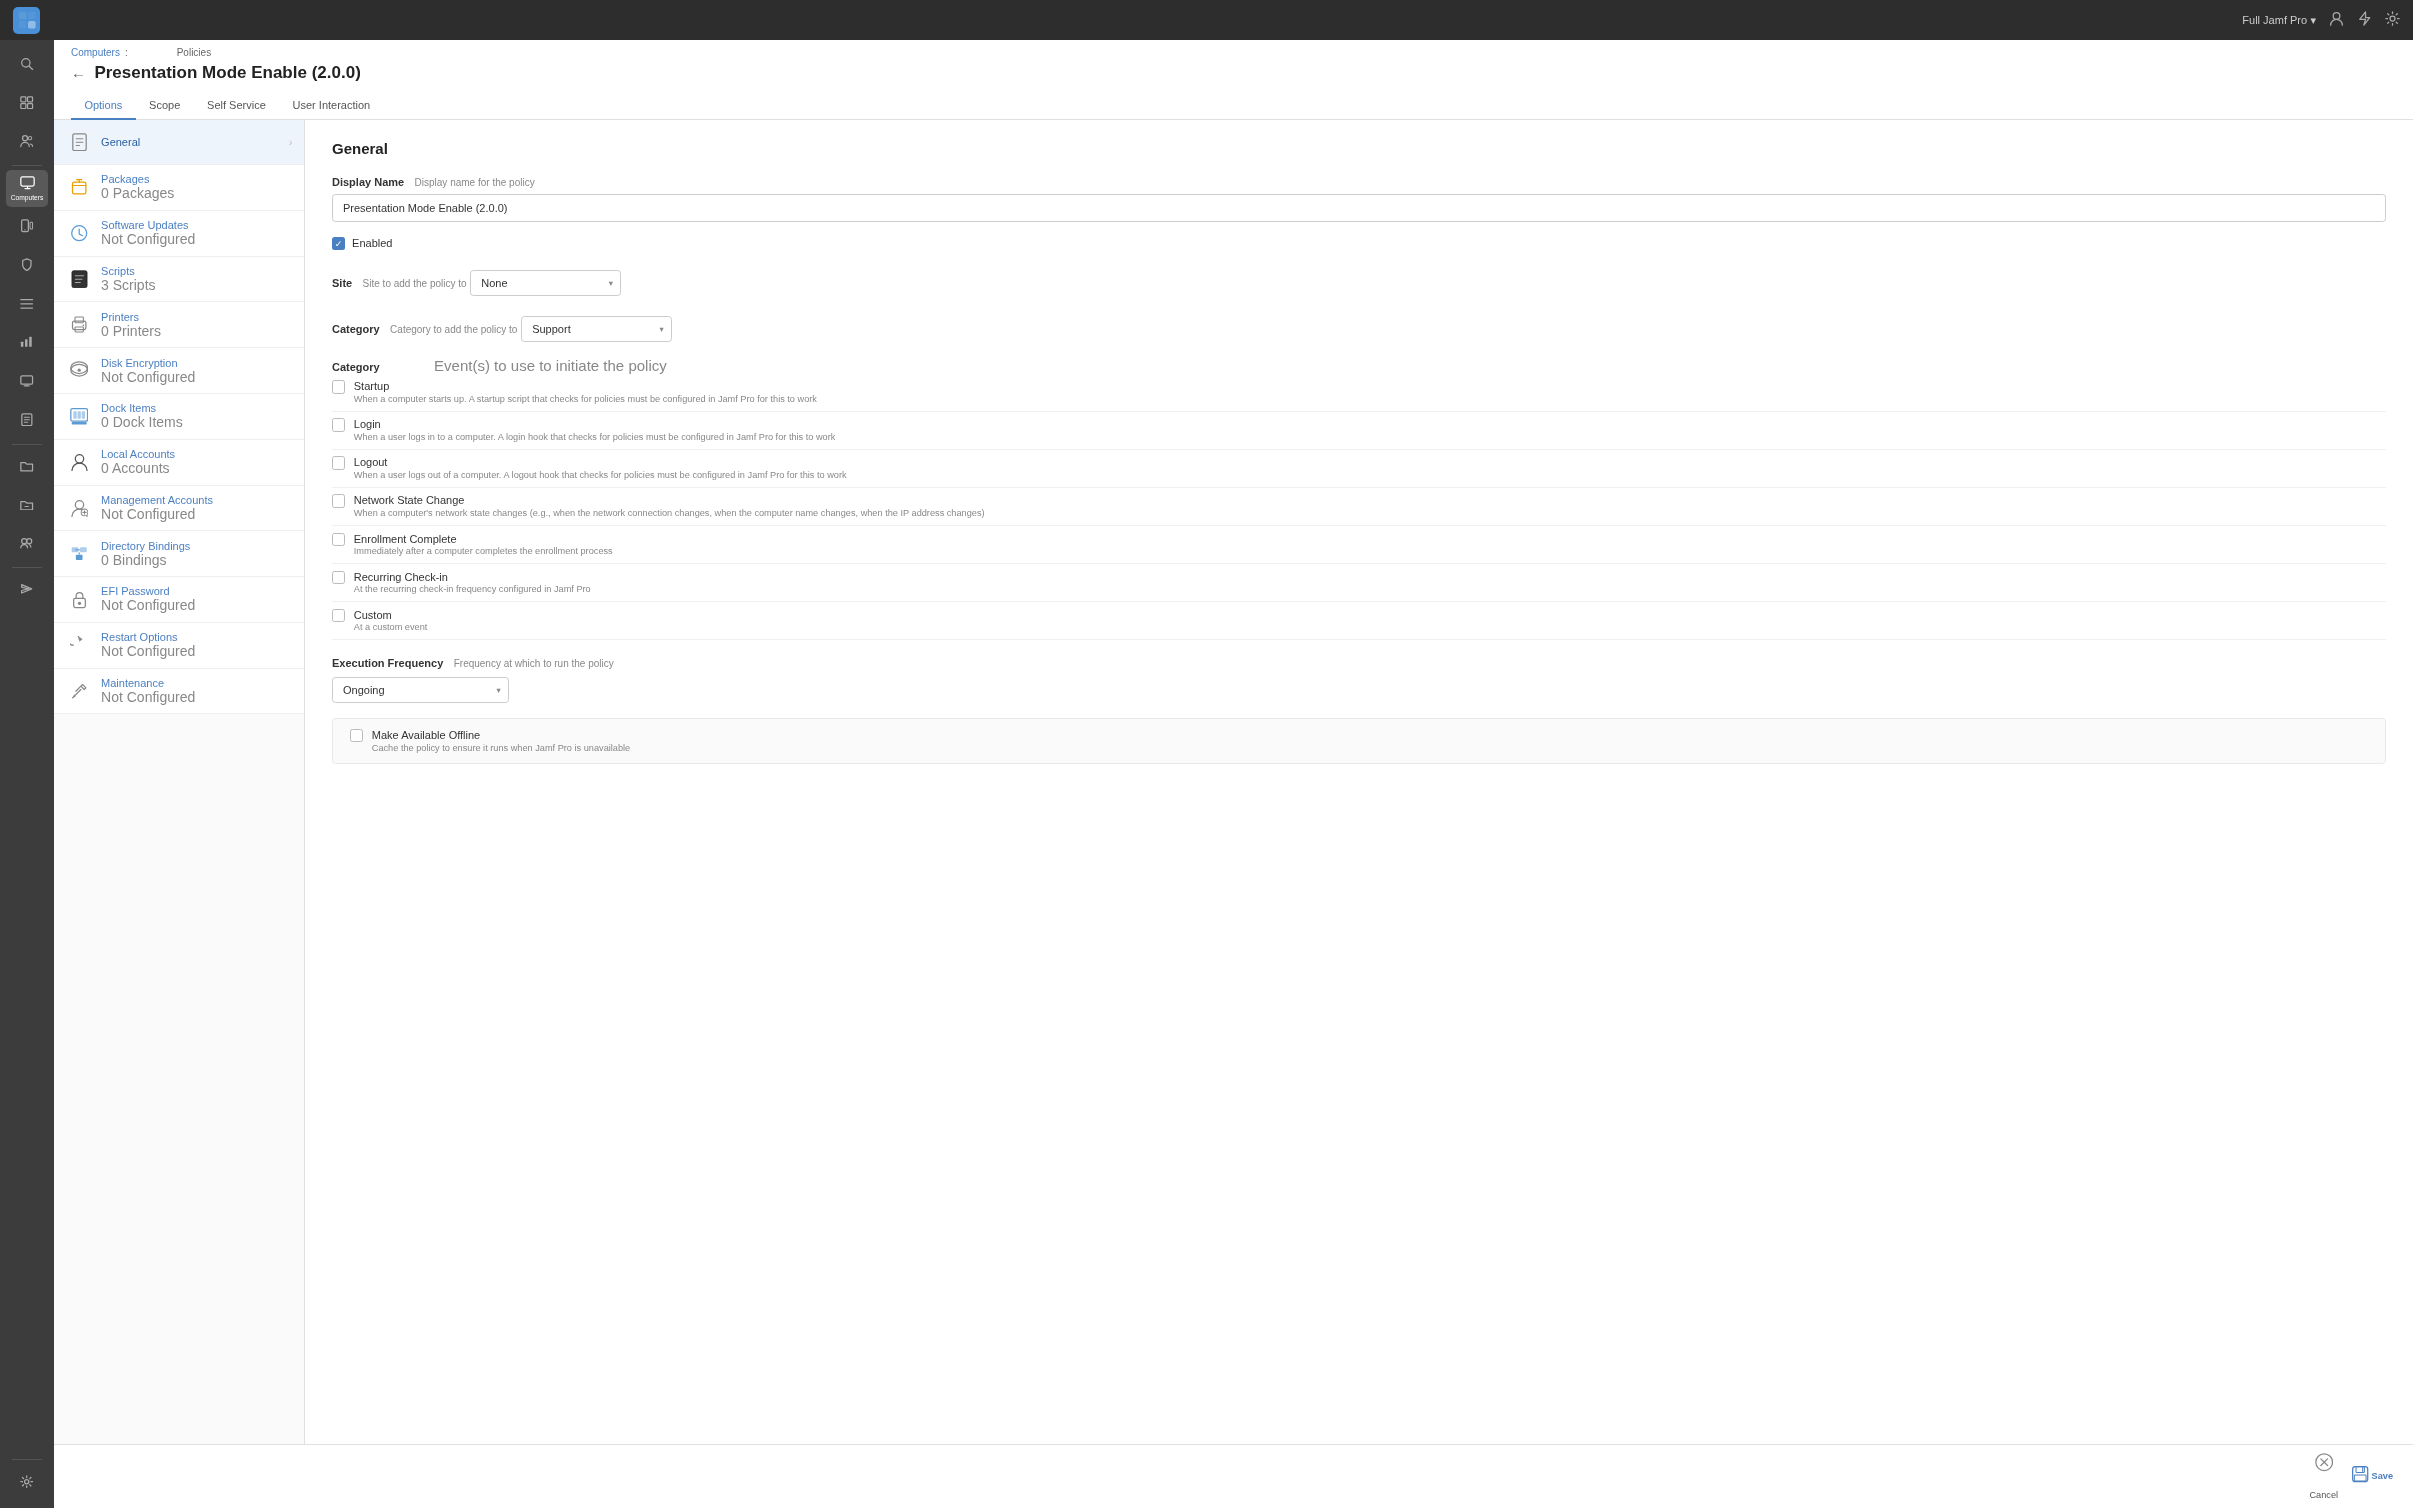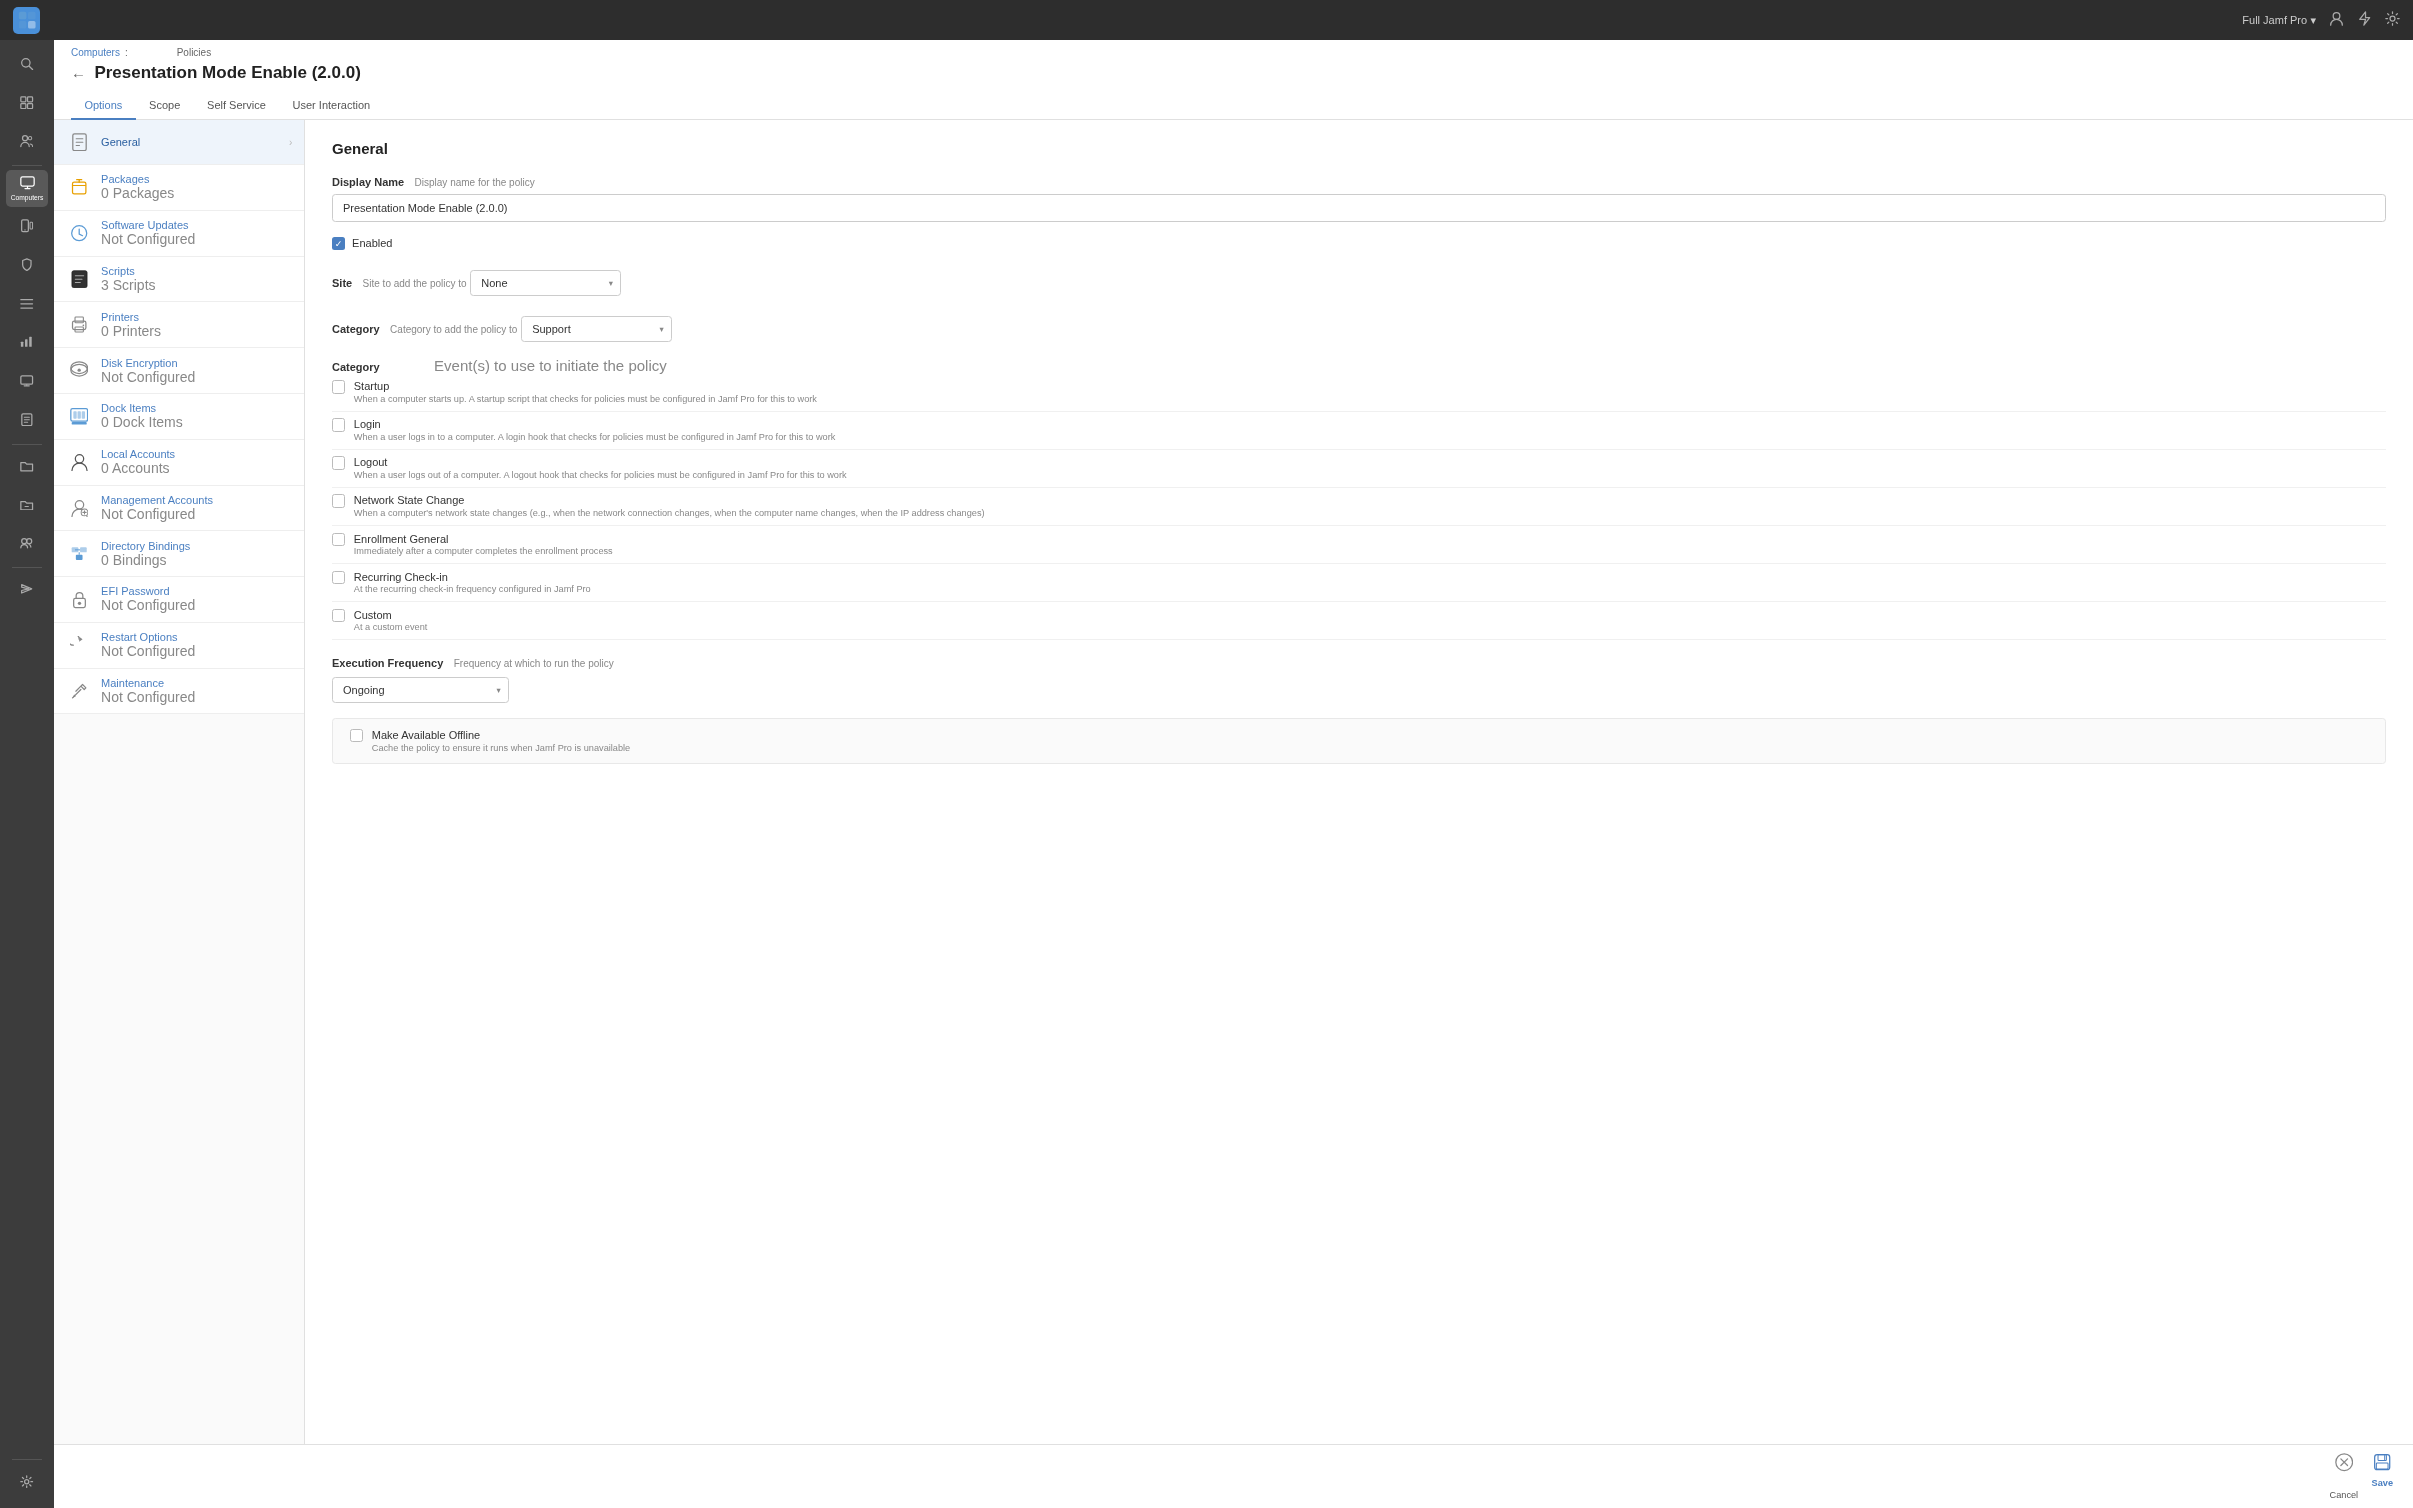--- a/index.html
+++ b/index.html
@@ -222,21 +222,21 @@
       gap: 13.4px;
       flex-shrink: 0;
     }
     .btn-cancel {
       display: flex; flex-direction: column; align-items: center; gap: 13px;
       cursor: pointer; color: #555;
     }
     .btn-cancel .btn-icon { font-size: 17px; color: #888; }
     .btn-cancel .btn-text { font-size: 9.2px; }
     .btn-save {
-      display: flex; flex-direction: column; align-items: center; gap: 1.7px;
+      display: flex; flex-direction: row; align-items: center; gap: 1.7px;
       cursor: pointer; color: #4a7fc1;
     }
     .btn-save .btn-icon { font-size: 17px; }
     .btn-save .btn-text { font-size: 9.2px; font-weight: 600; }
 
     
     .left-nav {
       width: 54px;
       background: #3c3c3c;
       display: flex;
@@ -749,21 +749,21 @@
             <div class="trigger-text">
               <div class="trigger-name">Network State Change</div>
               <div class="trigger-desc">When a computer's network state changes (e.g., when the network connection changes, when the computer name changes, when the IP address changes)</div>
             </div>
           </div>
 
           
           <div class="trigger-item">
             <div class="checkbox-unchecked"></div>
             <div class="trigger-text">
-              <div class="trigger-name">Enrollment General</div>
+              <div class="trigger-name">Enrollment Complete</div>
               <div class="trigger-desc">Immediately after a computer completes the enrollment process</div>
             </div>
           </div>
 
           
           <div class="trigger-item">
             <div class="checkbox-unchecked"></div>
             <div class="trigger-text">
               <div class="trigger-name">Recurring Check-in</div>
               <div class="trigger-desc">At the recurring check-in frequency configured in Jamf Pro</div>

